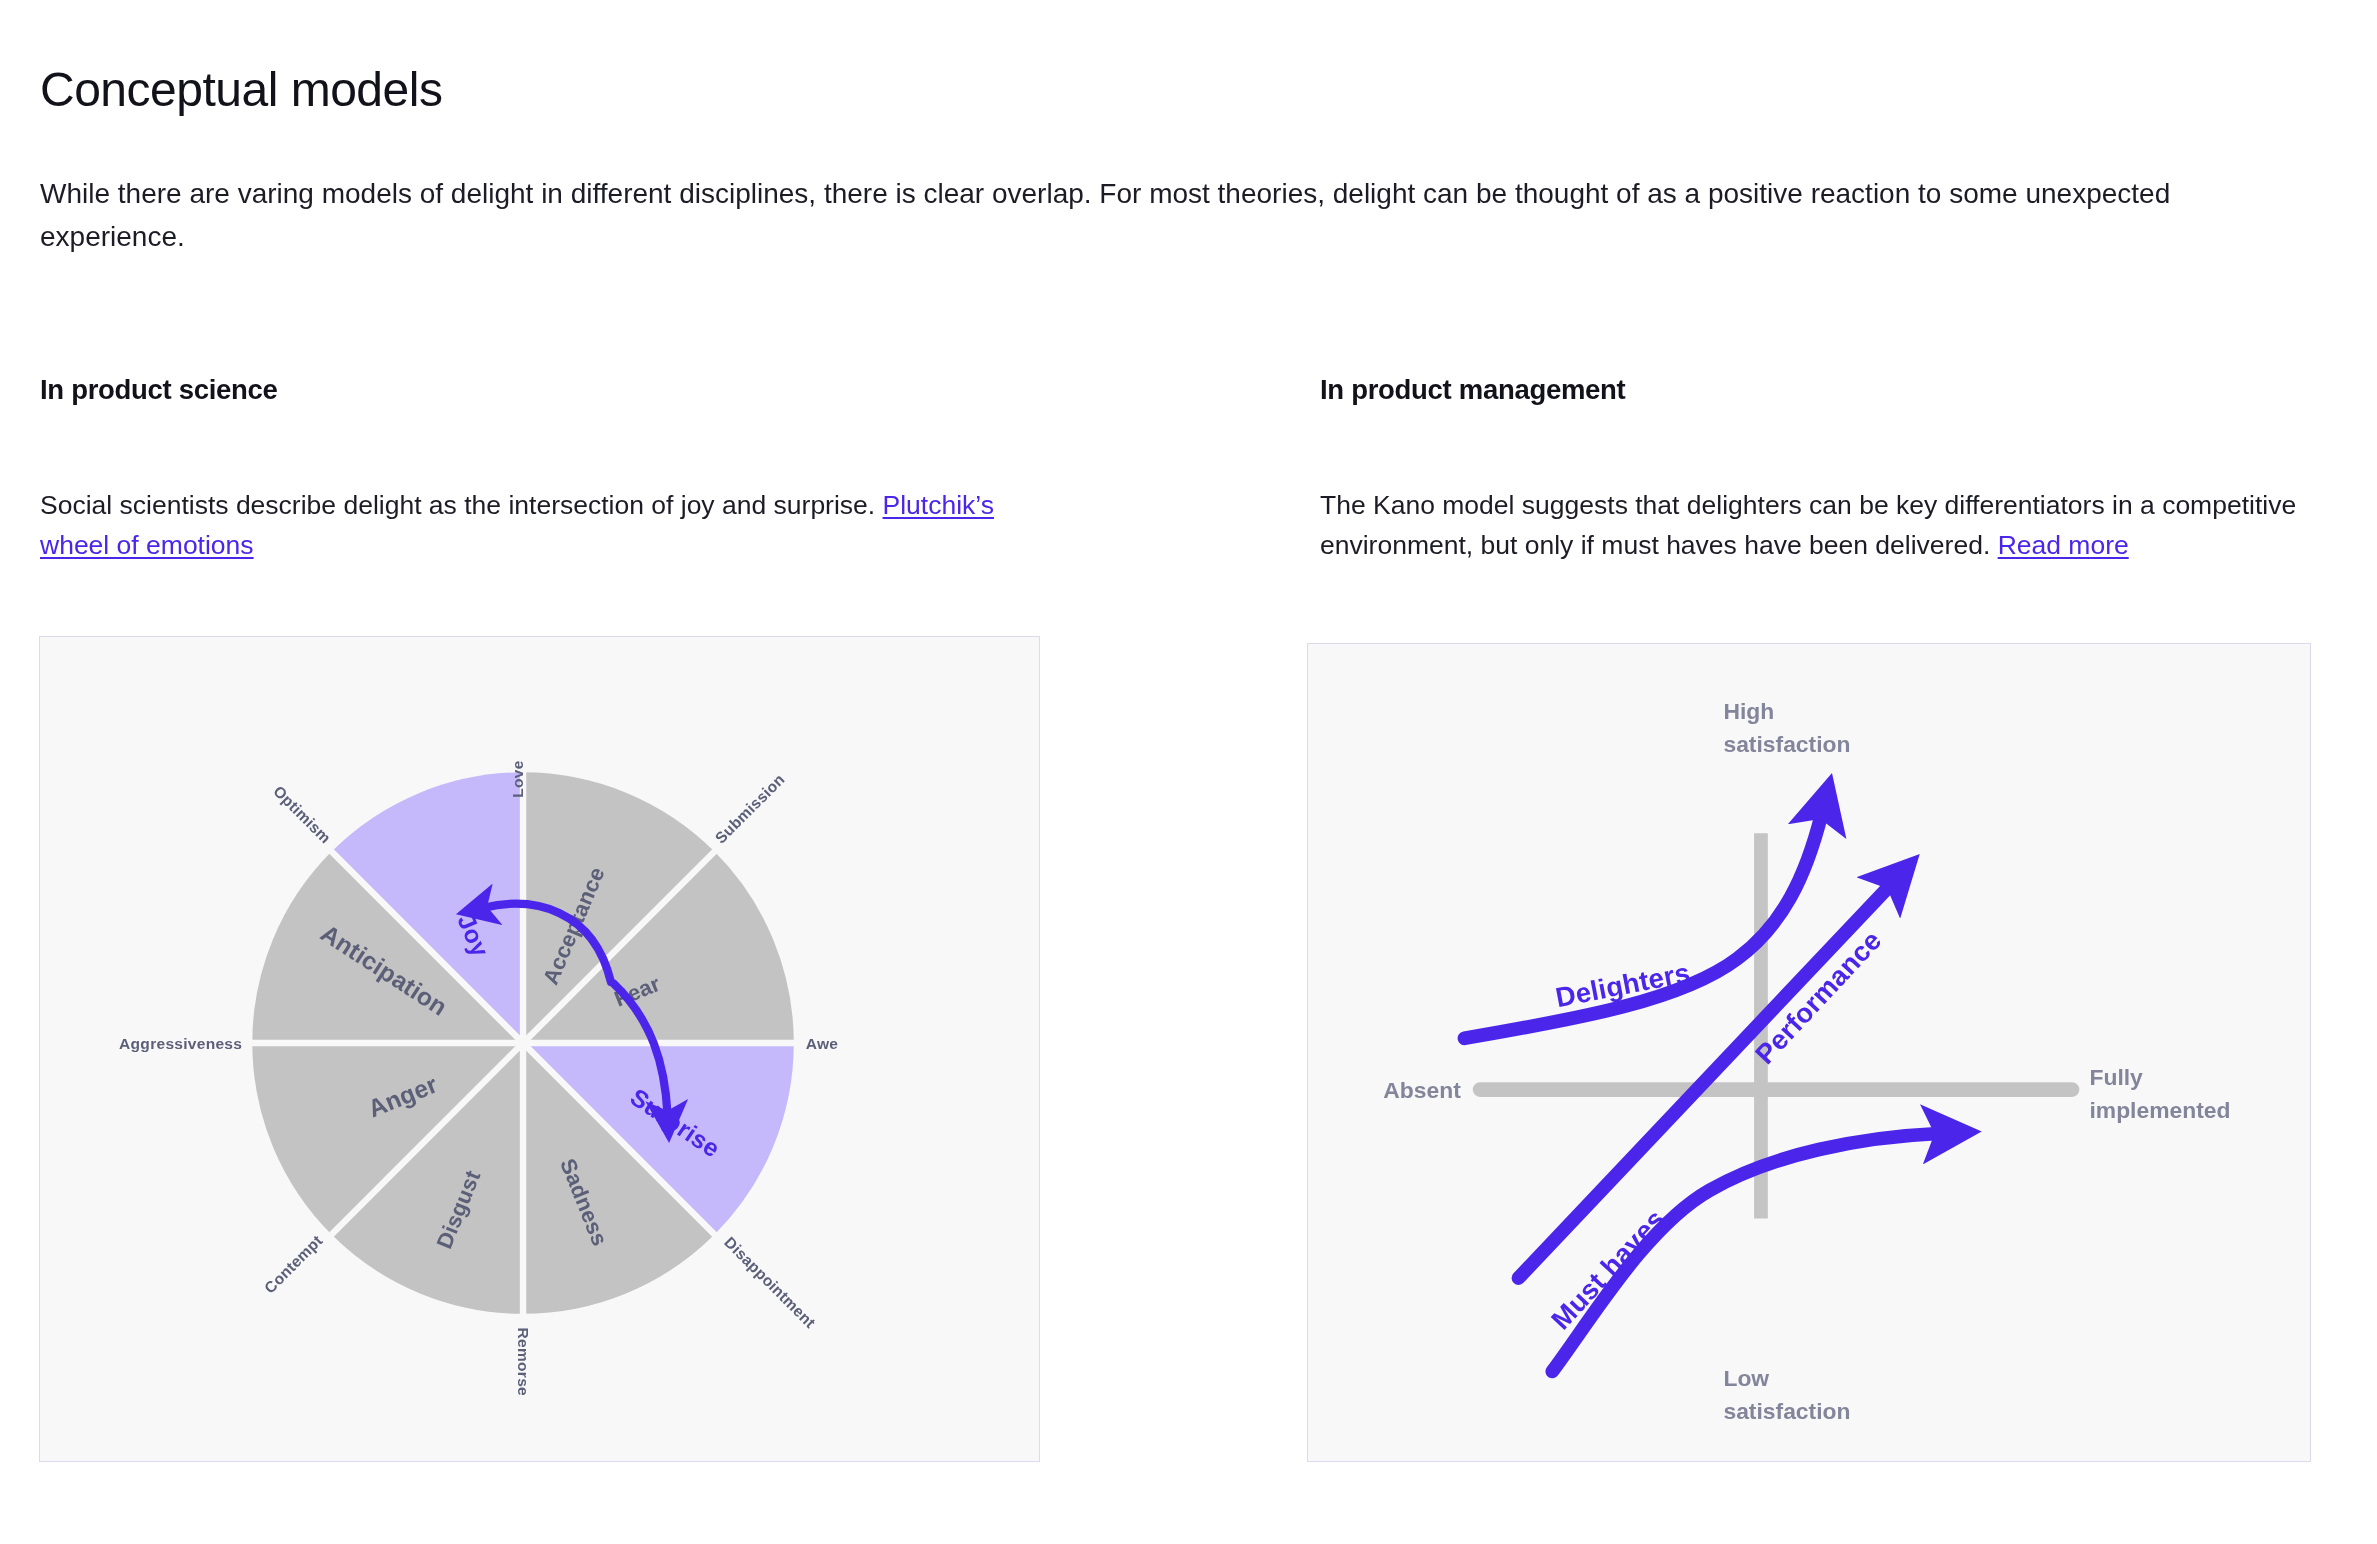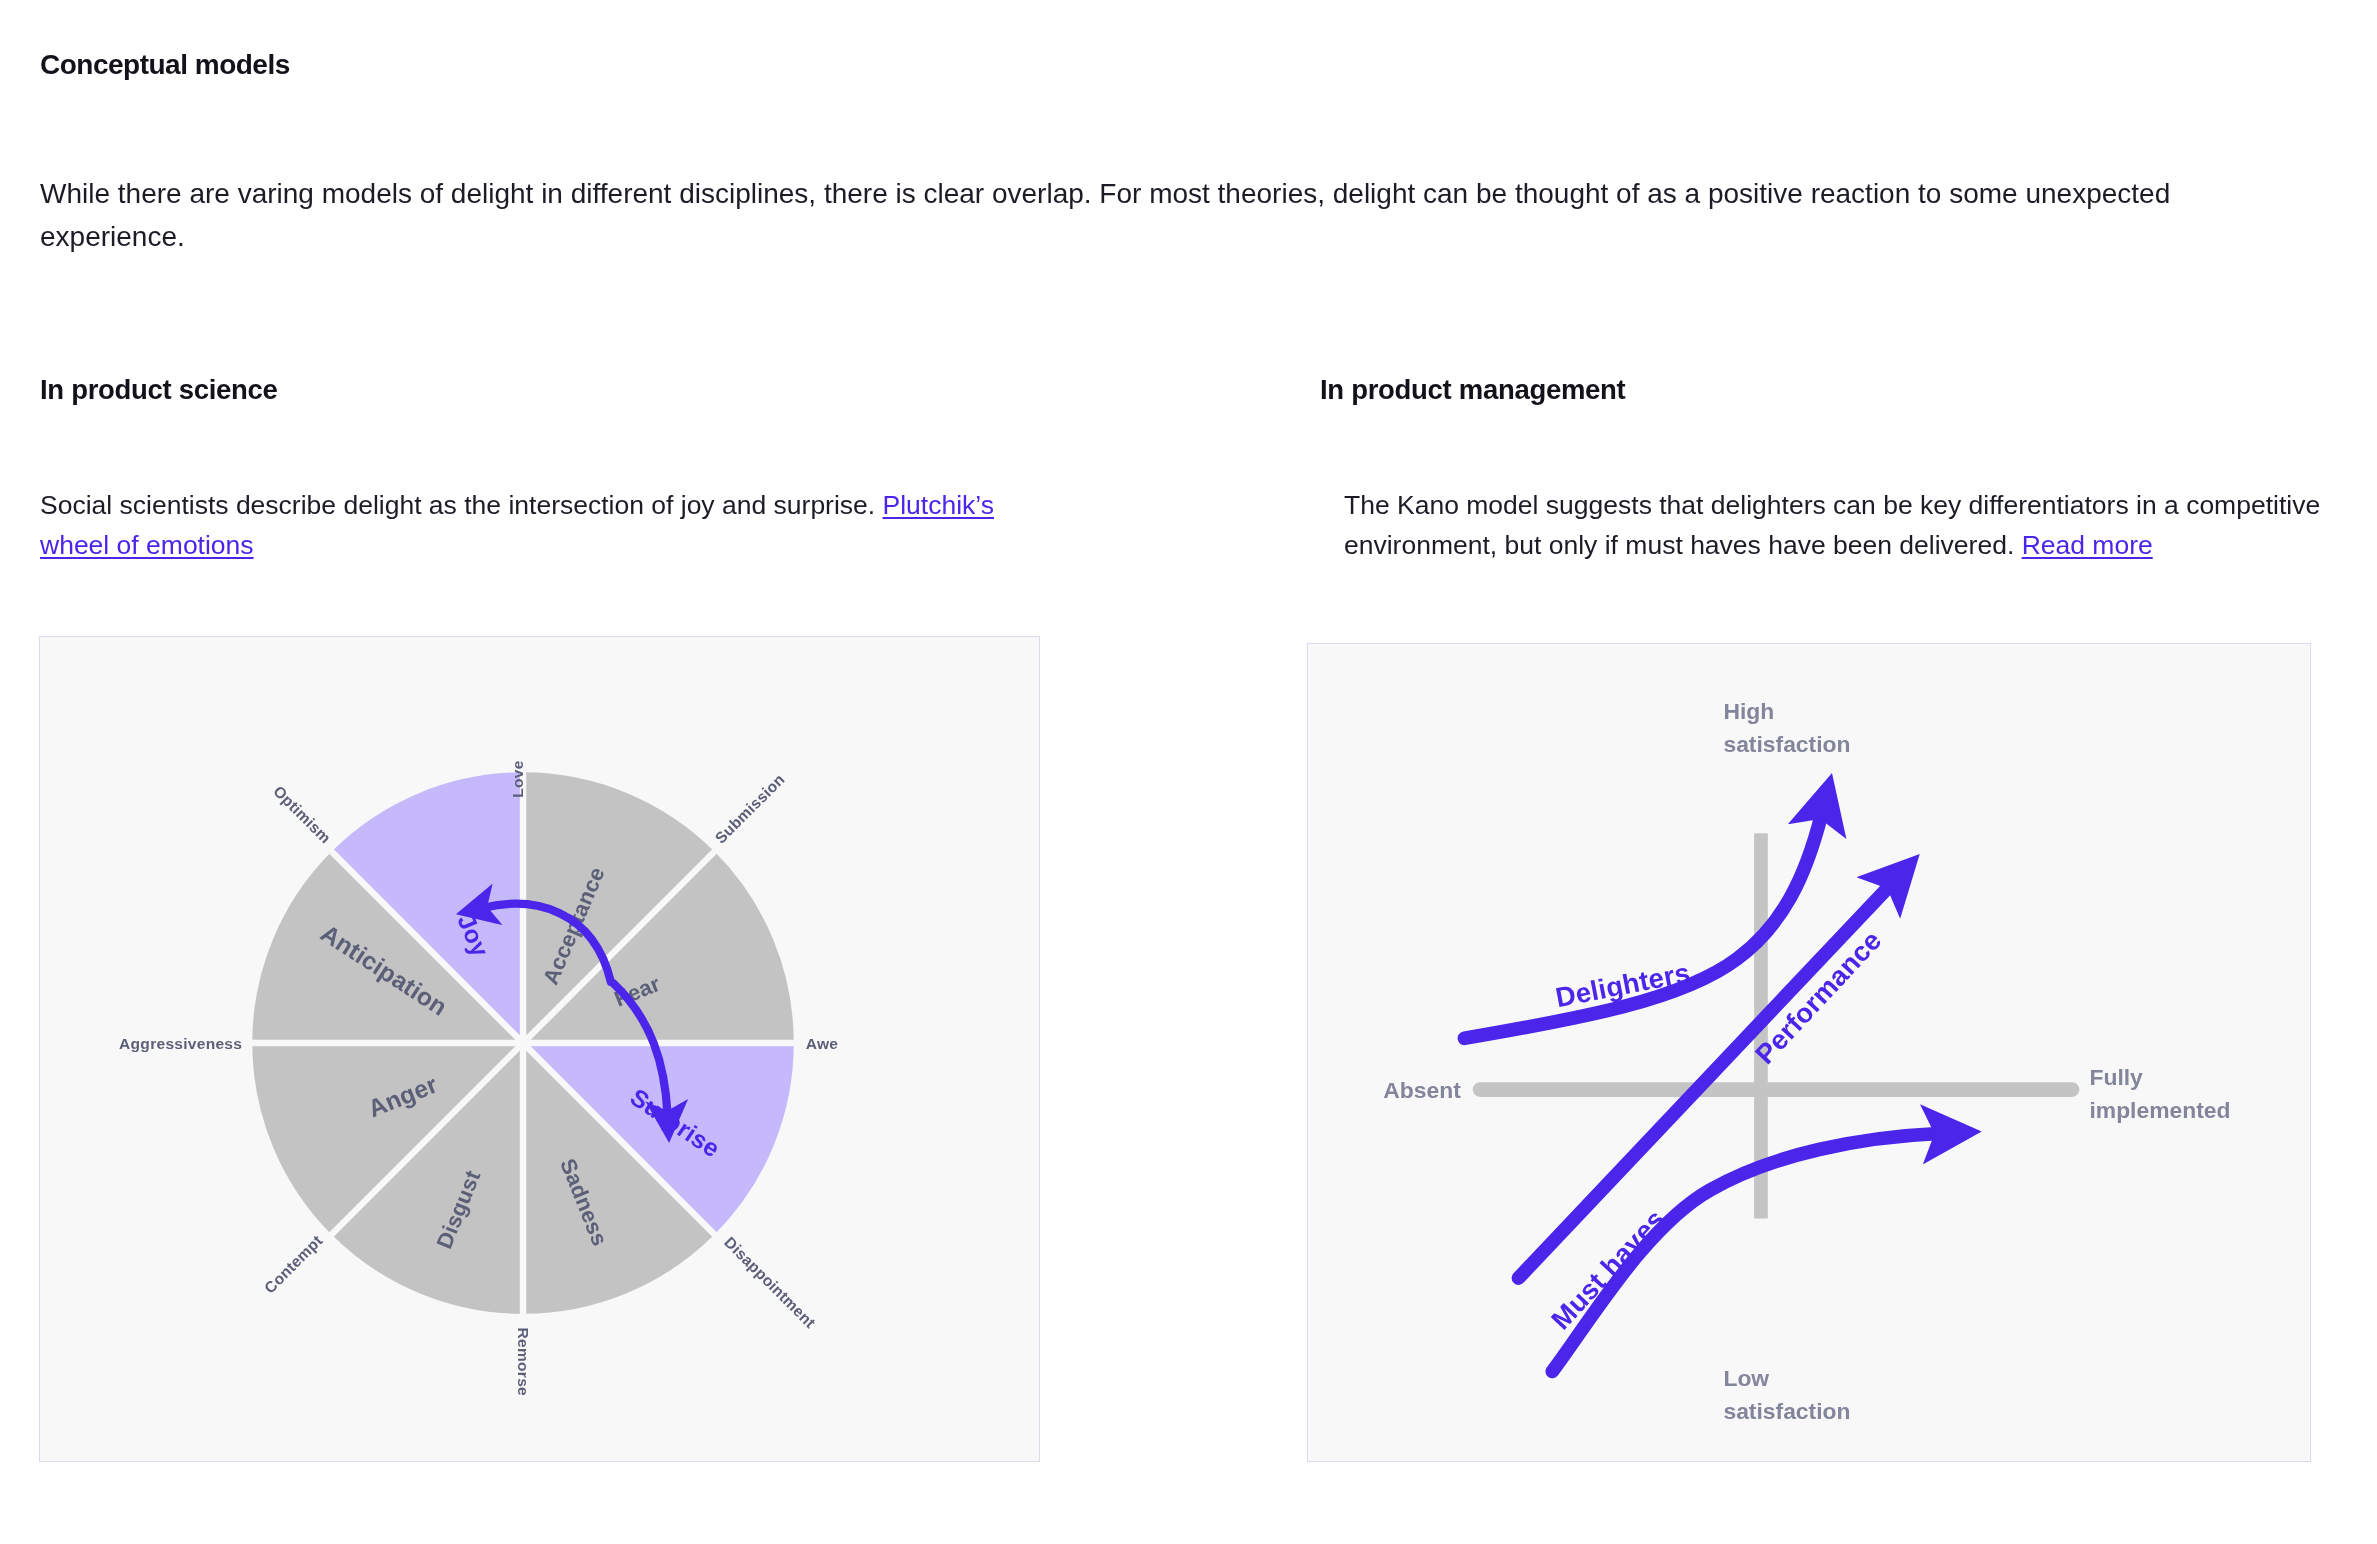--- a/index.html
+++ b/index.html
@@ -13,22 +13,22 @@
     width: 2377px;
     height: 1545px;
     background: #ffffff;
     overflow: hidden;
   }
 
   
   .h1 {
     position: absolute;
     left: 40px; top: 30px;
-    font-size: 28px;
-    font-weight: 700;
+    font-size: 48px;
+    font-weight: 400;
     letter-spacing: -0.5px;
     color: #12121a;
   }
   .intro {
     position: absolute;
     left: 40px; top: 145px;
     width: 2215px;
     font-size: 28px;
     line-height: 1.52;
     color: #1c1c26;
@@ -178,21 +178,21 @@
       </marker>
     </defs>
     <g>
       <path d="M625 378 C606 299 541 284 486 297" fill="none" stroke="#4b25ea" stroke-width="9" stroke-linecap="round" marker-end="url(#arrowJoy)"></path>
       <path d="M628 380 C670 420 684 468 687 523" fill="none" stroke="#4b25ea" stroke-width="9" stroke-linecap="round" marker-end="url(#arrowJoy)"></path>
     </g>
   </svg>
 
   <h2 class="h2" style="left:1320px; top:351px;">In product management</h2>
 
-  <p class="body-copy" style="left:1320px; top:458px; width:988px;margin-left:24px;"><span>The Kano model suggests that delighters can be key differentiators in a competitive environment, but only if must haves have been delivered. </span><a class="link" href="#">Read more</a></p>
+  <p class="body-copy" style="left:1320px; top:458px; width:988px;"><span>The Kano model suggests that delighters can be key differentiators in a competitive environment, but only if must haves have been delivered. </span><a class="link" href="#">Read more</a></p>
 
   <div class="panel" id="panel-right"></div>
 
   <svg style="position:absolute; left:1307px; top:643px;" width="1004" height="819" viewBox="0 0 1097 895">
 
     <g>
       <line x1="496" y1="208" x2="496" y2="629" stroke="#c4c4c4" stroke-width="15" stroke-linecap="butt"></line>
       <line x1="189" y1="488" x2="836" y2="488" stroke="#c4c4c4" stroke-width="16" stroke-linecap="round"></line>
     </g>
 

